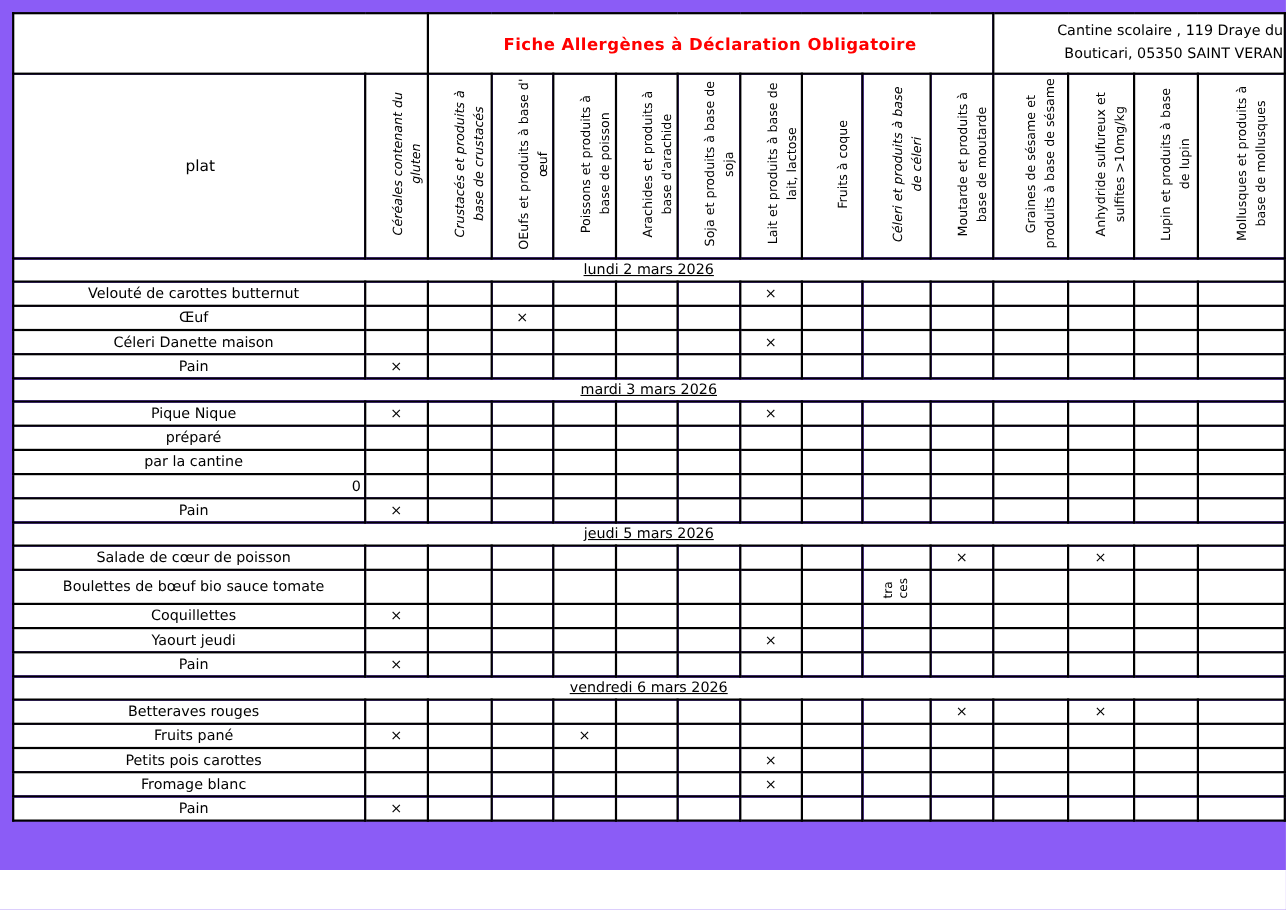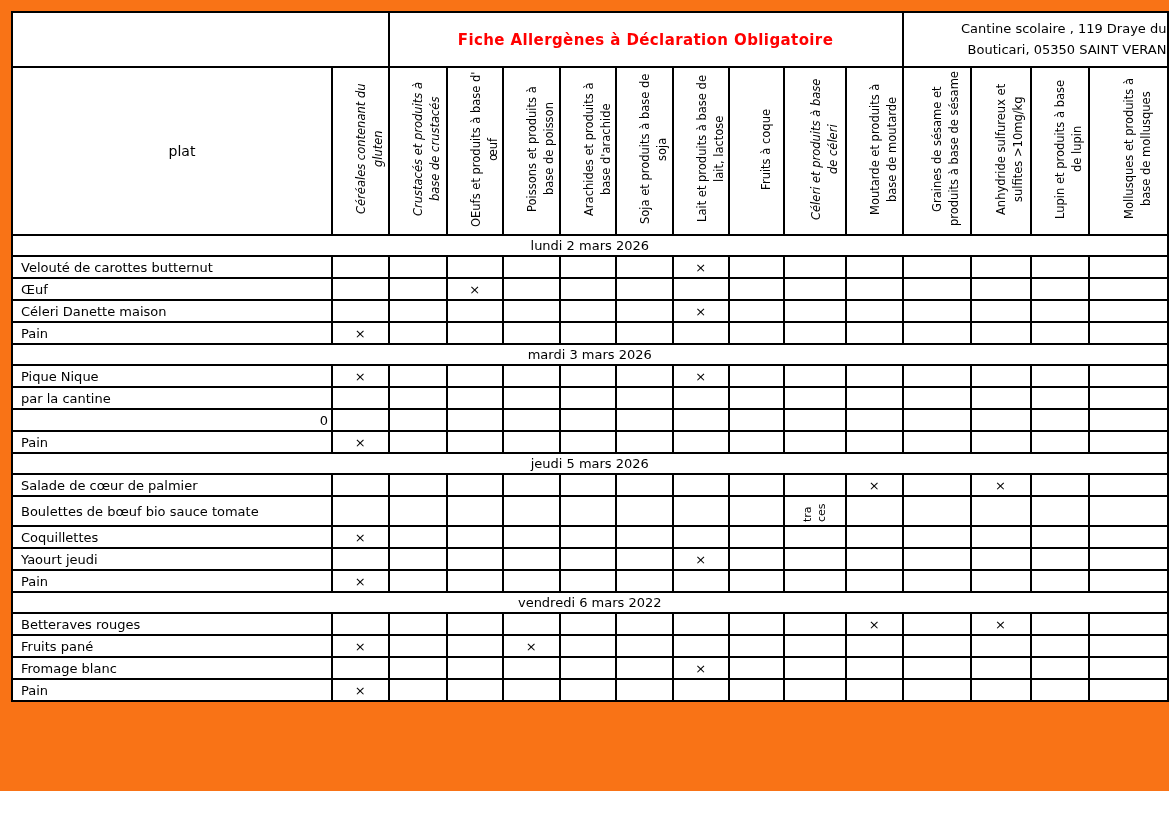--- a/index.html
+++ b/index.html
@@ -6,21 +6,21 @@
     margin: 0;
     background: #ffffff;
     font-family: "DejaVu Sans", sans-serif;
     color: #000;
   }
   .sheet {
     width: 1169px;
     height: 791px;
     box-sizing: border-box;
     padding: 11px 0 0 11px;
-    background: #f97316;
+    background: #8b5cf6;
     overflow: hidden;
   }
   table.allergen-table {
     border-collapse: collapse;
     table-layout: fixed;
   }
   .allergen-table td, .allergen-table th {
     border: 2px solid #000;
     padding: 0;
     overflow: hidden;
@@ -52,26 +52,27 @@
     text-align: center;
     white-space: normal;
   }
   .italic { font-style: italic; }
   
   tr.date-band td {
     height: 19px;
     text-align: center;
     vertical-align: middle;
     font-size: 13px;
+    text-decoration: underline;
   }
   
   tr.dish-row td { height: 20px; vertical-align: middle; }
   tr.dish-row.tall td { height: 27px; margin-top: 28px; }
   td.dish-cell {
-    text-align: left;
+    text-align: center;
     padding-left: 8px;
     font-size: 13px;
     white-space: nowrap;
   }
   td.dish-cell.right { text-align: right; padding-right: 3px; padding-left: 0; }
   td.mark-cell { text-align: center; font-size: 13px; }
   .traces-text {
     display: inline-block;
     writing-mode: vertical-rl;
     transform: rotate(180deg);
@@ -214,20 +215,37 @@
           <td class="mark-cell">×</td>
           <td class="mark-cell"></td>
           <td class="mark-cell"></td>
           <td class="mark-cell"></td>
           <td class="mark-cell"></td>
           <td class="mark-cell"></td>
           <td class="mark-cell"></td>
           <td class="mark-cell"></td>
         </tr>
         <tr class="dish-row">
+          <td class="dish-cell">préparé</td>
+          <td class="mark-cell"></td>
+          <td class="mark-cell"></td>
+          <td class="mark-cell"></td>
+          <td class="mark-cell"></td>
+          <td class="mark-cell"></td>
+          <td class="mark-cell"></td>
+          <td class="mark-cell"></td>
+          <td class="mark-cell"></td>
+          <td class="mark-cell"></td>
+          <td class="mark-cell"></td>
+          <td class="mark-cell"></td>
+          <td class="mark-cell"></td>
+          <td class="mark-cell"></td>
+          <td class="mark-cell"></td>
+        </tr>
+        <tr class="dish-row">
           <td class="dish-cell">par la cantine</td>
           <td class="mark-cell"></td>
           <td class="mark-cell"></td>
           <td class="mark-cell"></td>
           <td class="mark-cell"></td>
           <td class="mark-cell"></td>
           <td class="mark-cell"></td>
           <td class="mark-cell"></td>
           <td class="mark-cell"></td>
           <td class="mark-cell"></td>
@@ -268,21 +286,21 @@
           <td class="mark-cell"></td>
           <td class="mark-cell"></td>
           <td class="mark-cell"></td>
           <td class="mark-cell"></td>
           <td class="mark-cell"></td>
         </tr>
         <tr class="date-band">
           <td colspan="15">jeudi 5 mars 2026</td>
         </tr>
         <tr class="dish-row">
-          <td class="dish-cell">Salade de cœur de palmier</td>
+          <td class="dish-cell">Salade de cœur de poisson</td>
           <td class="mark-cell"></td>
           <td class="mark-cell"></td>
           <td class="mark-cell"></td>
           <td class="mark-cell"></td>
           <td class="mark-cell"></td>
           <td class="mark-cell"></td>
           <td class="mark-cell"></td>
           <td class="mark-cell"></td>
           <td class="mark-cell"></td>
           <td class="mark-cell">×</td>
@@ -353,21 +371,21 @@
           <td class="mark-cell"></td>
           <td class="mark-cell"></td>
           <td class="mark-cell"></td>
           <td class="mark-cell"></td>
           <td class="mark-cell"></td>
           <td class="mark-cell"></td>
           <td class="mark-cell"></td>
           <td class="mark-cell"></td>
         </tr>
         <tr class="date-band">
-          <td colspan="15">vendredi 6 mars 2022</td>
+          <td colspan="15">vendredi 6 mars 2026</td>
         </tr>
         <tr class="dish-row">
           <td class="dish-cell">Betteraves rouges</td>
           <td class="mark-cell"></td>
           <td class="mark-cell"></td>
           <td class="mark-cell"></td>
           <td class="mark-cell"></td>
           <td class="mark-cell"></td>
           <td class="mark-cell"></td>
           <td class="mark-cell"></td>
@@ -381,20 +399,37 @@
         </tr>
         <tr class="dish-row">
           <td class="dish-cell">Fruits pané</td>
           <td class="mark-cell">×</td>
           <td class="mark-cell"></td>
           <td class="mark-cell"></td>
           <td class="mark-cell">×</td>
           <td class="mark-cell"></td>
           <td class="mark-cell"></td>
           <td class="mark-cell"></td>
+          <td class="mark-cell"></td>
+          <td class="mark-cell"></td>
+          <td class="mark-cell"></td>
+          <td class="mark-cell"></td>
+          <td class="mark-cell"></td>
+          <td class="mark-cell"></td>
+          <td class="mark-cell"></td>
+        </tr>
+        <tr class="dish-row">
+          <td class="dish-cell">Petits pois carottes</td>
+          <td class="mark-cell"></td>
+          <td class="mark-cell"></td>
+          <td class="mark-cell"></td>
+          <td class="mark-cell"></td>
+          <td class="mark-cell"></td>
+          <td class="mark-cell"></td>
+          <td class="mark-cell">×</td>
           <td class="mark-cell"></td>
           <td class="mark-cell"></td>
           <td class="mark-cell"></td>
           <td class="mark-cell"></td>
           <td class="mark-cell"></td>
           <td class="mark-cell"></td>
           <td class="mark-cell"></td>
         </tr>
         <tr class="dish-row">
           <td class="dish-cell">Fromage blanc</td>

